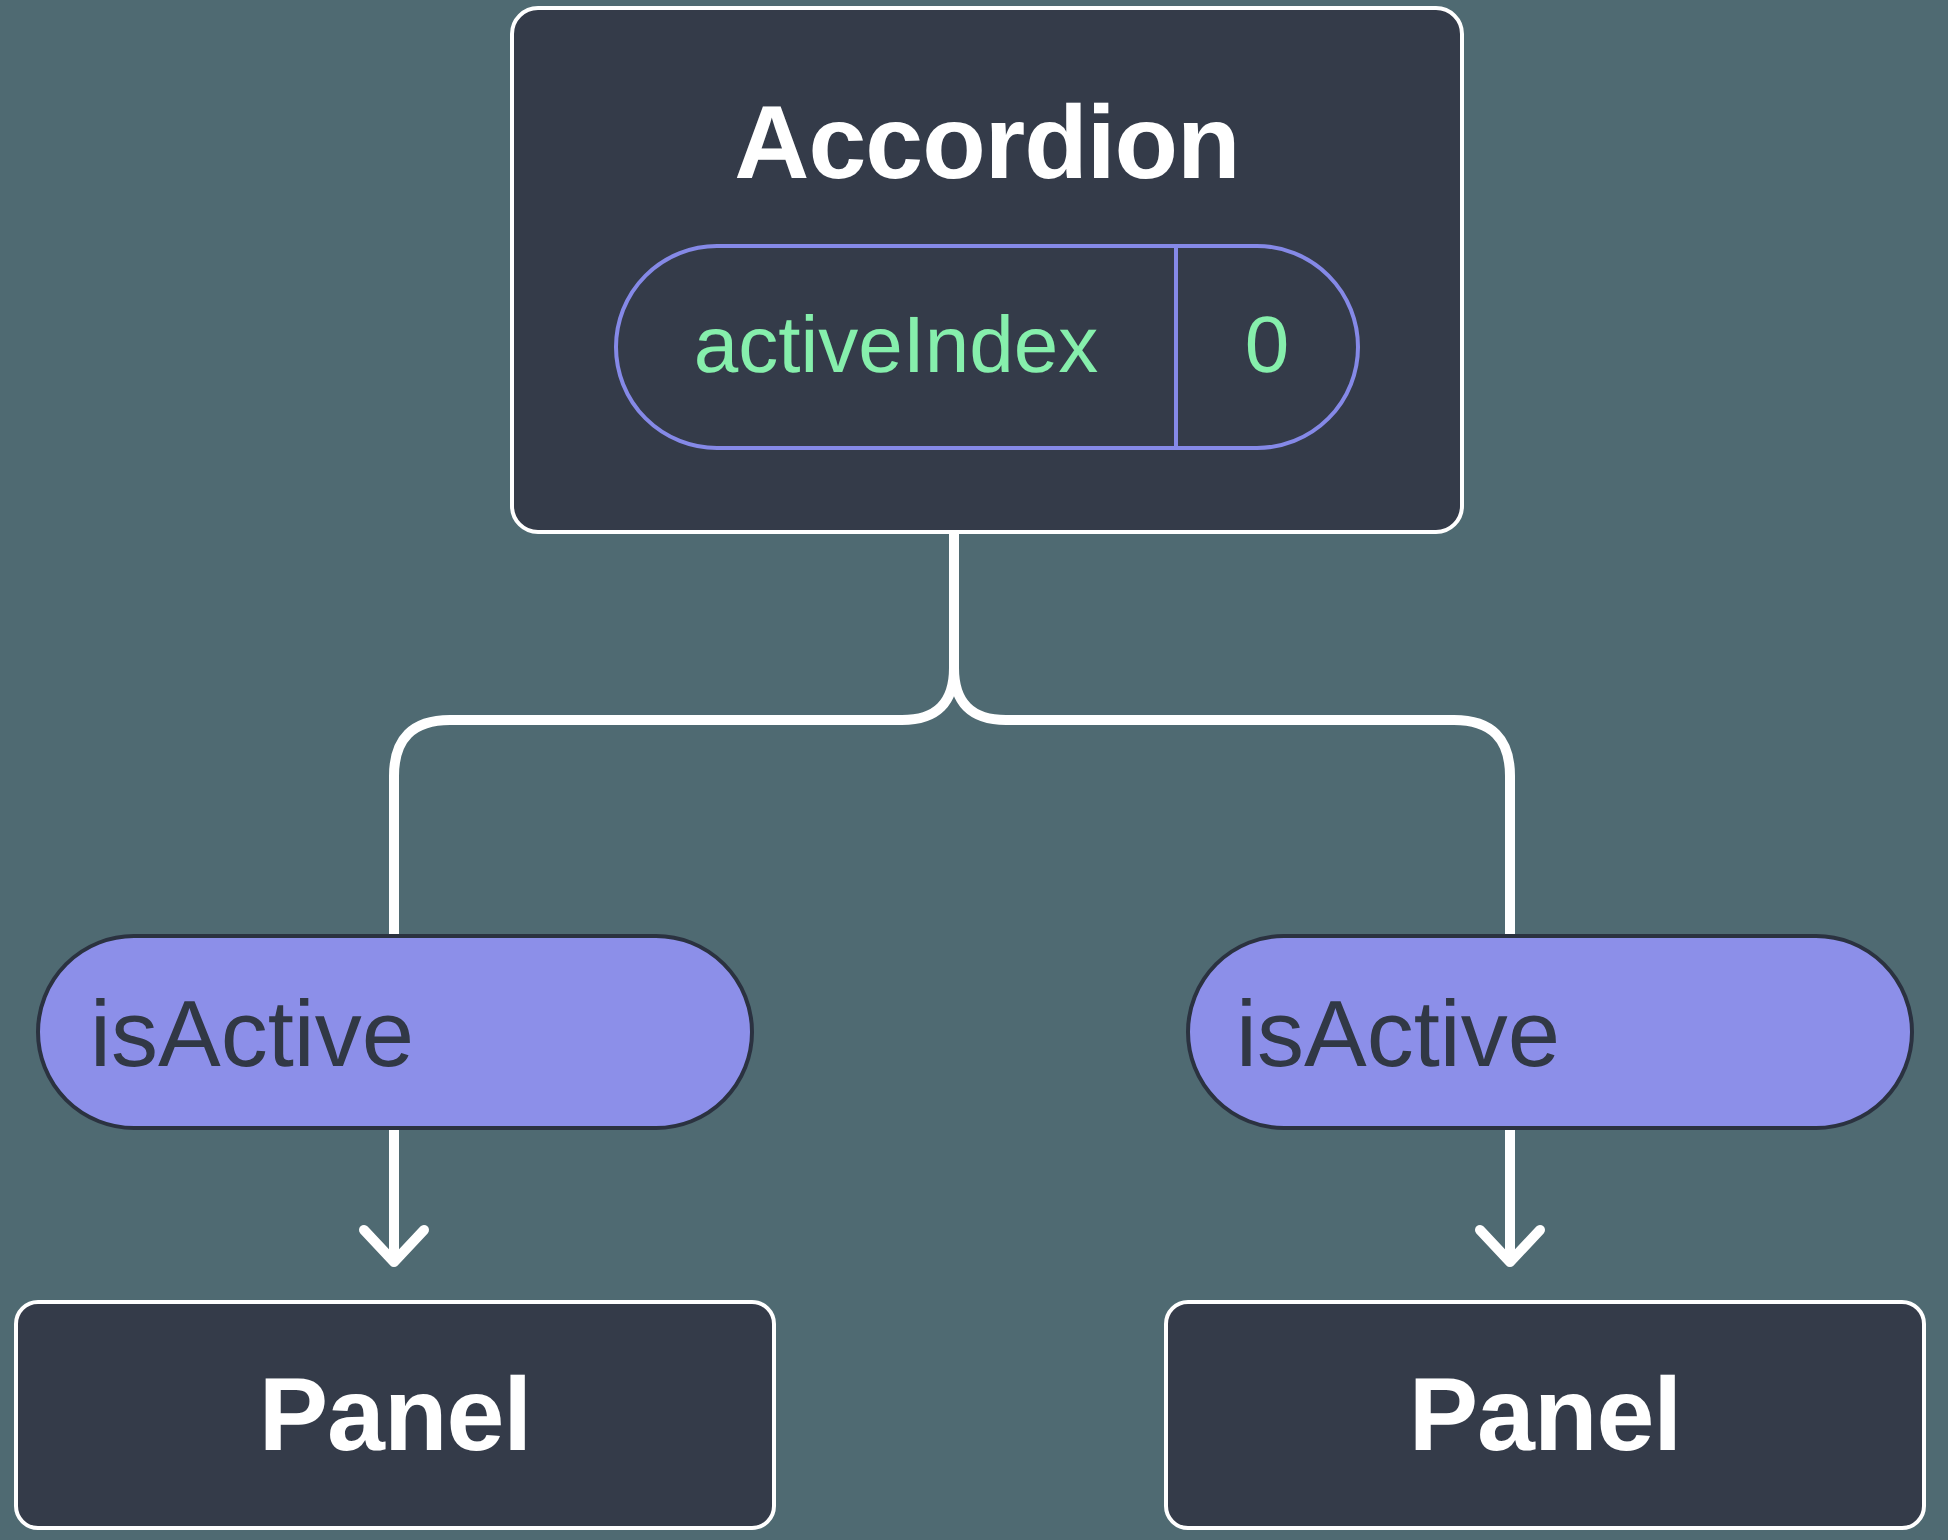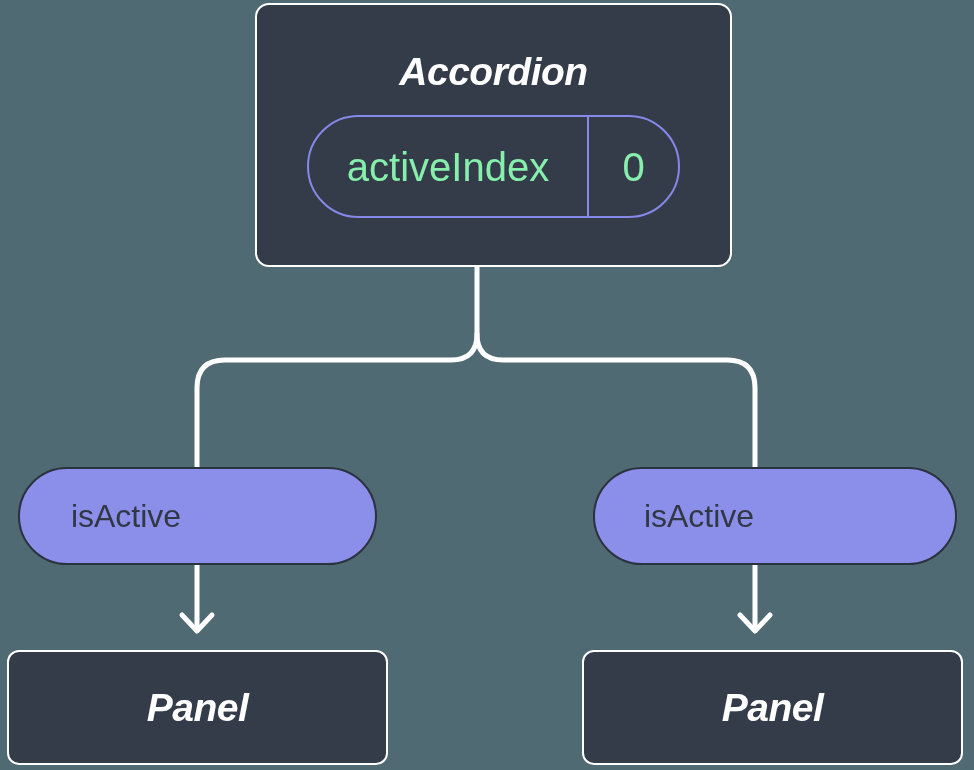--- a/index.html
+++ b/index.html
@@ -20,25 +20,24 @@
   .node {
     background: #343B49;
     border: 2.5px solid #FFFFFF;
     display: flex;
     align-items: center;
     justify-content: center;
     z-index: 2;
   }
   .node-title {
     color: #FFFFFF;
-    font-size: 39px;
+    font-size: 52px;
     font-weight: 600;
     letter-spacing: -0.5px;
     line-height: 1;
-    font-style: italic;
   }
 
   #accordion-node {
     left: 255px; top: 3px;
     width: 477px; height: 264px;
     border-radius: 14px;
     flex-direction: column;
     gap: 24px;
   }
   #panel-node-left  { left: 7px;   top: 650px; width: 381px; height: 115px; border-radius: 12px; }
@@ -68,21 +67,21 @@
     border: 2px solid #2B3240;
     border-radius: 49px;
     height: 98px;
     display: flex;
     z-index: 3;
     overflow: hidden;
   }
   .prop-pill .cell {
     display: flex; align-items: center; justify-content: center;
     color: #313845;
-    font-size: 32px;
+    font-size: 47px;
     line-height: 1;
   }
   .prop-pill .cell.value { flex: 1; border-left: 2.5px solid #2B3240; }
 
   #prop-pill-left  { left: 18px;  top: 467px; width: 359px; }
   #prop-pill-left .cell.label { width: 212px; }
   #prop-pill-right { left: 593px; top: 467px; width: 364px; }
   #prop-pill-right .cell.label { width: 208px; }
 
   

